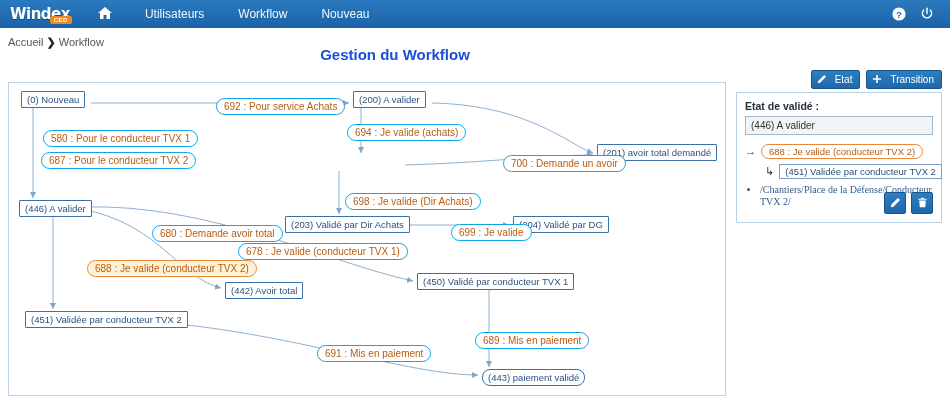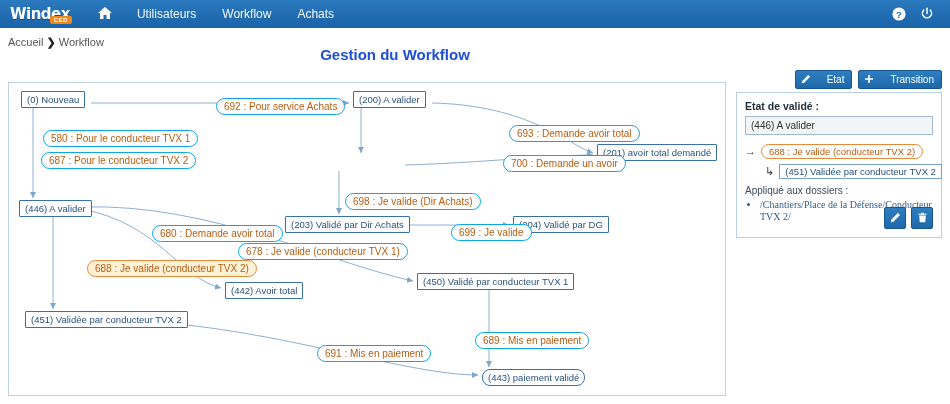--- a/index.html
+++ b/index.html
@@ -39,21 +39,21 @@
     text-shadow:0 1px 0 #0d4e8a;
   }
   .logo-badge{
     position:absolute;right:2px;bottom:-1px;
     background:#f08a1e;
     color:#fff;font-size:6px;font-weight:bold;
     padding:0px 4px;border-radius:2px;
     letter-spacing:.5px;
     line-height:8px;
   }
-  .nav-links{display:flex;align-items:center;gap:4px;}
+  .nav-links{display:flex;align-items:center;gap:12px;}
   .nav-item{
     color:#f2f7fb;font-size:12px;
     padding:6px 11px;
     cursor:pointer;white-space:nowrap;
   }
   .nav-item.home{font-size:13px;padding:5px 10px;}
   .nav-right{margin-left:auto;display:flex;align-items:center;gap:14px;padding-right:6px;}
   .nav-ico{
     width:14px;height:14px;display:inline-block;cursor:pointer;color:#fff;
   }
@@ -116,21 +116,21 @@
     position:absolute;right:8px;top:70px;
     display:flex;gap:6px;
   }
   .btn{
     background:#2272b5;
     background:linear-gradient(#2e7ec0,#1e68aa);
     border:1px solid #17558e;
     color:#fff;font-size:10px;
     padding:3px 7px 3px 5px;
     border-radius:2px;
-    display:flex;gap:16px;
+    display:flex;gap:8px;
     cursor:pointer;white-space:nowrap;
   }
   .btn svg{display:block;}
   .panel{
     position:absolute;right:8px;top:92px;
     width:206px;
     border:1px solid #b8cfe4;
     background:#fff;
     box-sizing:border-box;
     padding:7px 8px 8px 8px;
@@ -182,21 +182,21 @@
     <span class="logo-badge">CED</span>
   </div>
   <div class="nav-links">
     <div class="nav-item home">
       <svg width="14" height="12" viewBox="0 0 14 12" fill="#ffffff">
           <path d="M7 0L0 6h2v6h3.5V8h3v4H12V6h2z"></path>
         </svg>
     </div>
     <div class="nav-item">Utilisateurs</div>
     <div class="nav-item">Workflow</div>
-    <div class="nav-item">Achats</div>
+    <div class="nav-item">Nouveau</div>
   </div>
   <div class="nav-right">
     <span class="nav-ico">
       <svg width="14" height="14" viewBox="0 0 16 16">
           <circle cx="8" cy="8" r="7.5" fill="#fff"></circle>
           <text x="8" y="12" font-size="11" font-weight="bold" text-anchor="middle" fill="#1f6bb0" font-family="Liberation Sans, sans-serif">?</text>
         </svg>
     </span>
     <span class="nav-ico">
       <svg width="14" height="14" viewBox="0 0 16 16">
@@ -241,21 +241,20 @@
 
   <div class="tree-row">
     <span class="arrow">→</span>
     <span class="pill-o">688 : Je valide (conducteur TVX 2)</span>
   </div>
   <div class="tree-row indent">
     <span class="arrow">↳</span>
     <span class="pill-b">(451) Validée par conducteur TVX 2</span>
   </div>
 
-  <div class="applied">Appliqué aux dossiers :</div>
   <ul class="applied-list">
     <li>/Chantiers/Place de la Défense/Conducteur TVX 2/</li>
   </ul>
 
   <div class="panel-actions">
     <div class="act-btn">
       <span>
         <svg width="11" height="11" viewBox="0 0 16 16">
             <path d="M11.5 1.5l3 3L5 14l-3.8.8L2 11z" fill="#fff"></path>
           </svg>
@@ -313,21 +312,21 @@
   <div class="node" style="left:504px;top:133px;">(204) Validé par DG</div>
   <div class="node" style="left:10px;top:117px;">(446) A valider</div>
   <div class="node" style="left:216px;top:199px;">(442) Avoir total</div>
   <div class="node" style="left:408px;top:190px;">(450) Validé par conducteur TVX 1</div>
   <div class="node" style="left:16px;top:228px;">(451) Validée par conducteur TVX 2</div>
   <div class="node" style="left:473px;top:286px;border-radius:8px;">(443) paiement validé</div>
 
   <div class="trans" style="left:207px;top:15px;">692 : Pour service Achats</div>
   <div class="trans" style="left:34px;top:47px;">580 : Pour le conducteur TVX 1</div>
   <div class="trans" style="left:32px;top:69px;">687 : Pour le conducteur TVX 2</div>
-  <div class="trans" style="left:500px;top:42px;">693 : Demande avoir total</div>
+  <div class="trans" style="left:338px;top:41px;">694 : Je valide (achats)</div>
   <div class="trans" style="left:494px;top:72px;">700 : Demande un avoir</div>
   <div class="trans" style="left:336px;top:110px;">698 : Je valide (Dir Achats)</div>
   <div class="trans" style="left:442px;top:141px;">699 : Je valide</div>
   <div class="trans" style="left:143px;top:142px;">680 : Demande avoir total</div>
   <div class="trans" style="left:229px;top:160px;">678 : Je valide (conducteur TVX 1)</div>
   <div class="trans sel" style="left:78px;top:177px;">688 : Je valide (conducteur TVX 2)</div>
   <div class="trans" style="left:466px;top:249px;">689 : Mis en paiement</div>
   <div class="trans" style="left:308px;top:262px;">691 : Mis en paiement</div>
 </div>
 

